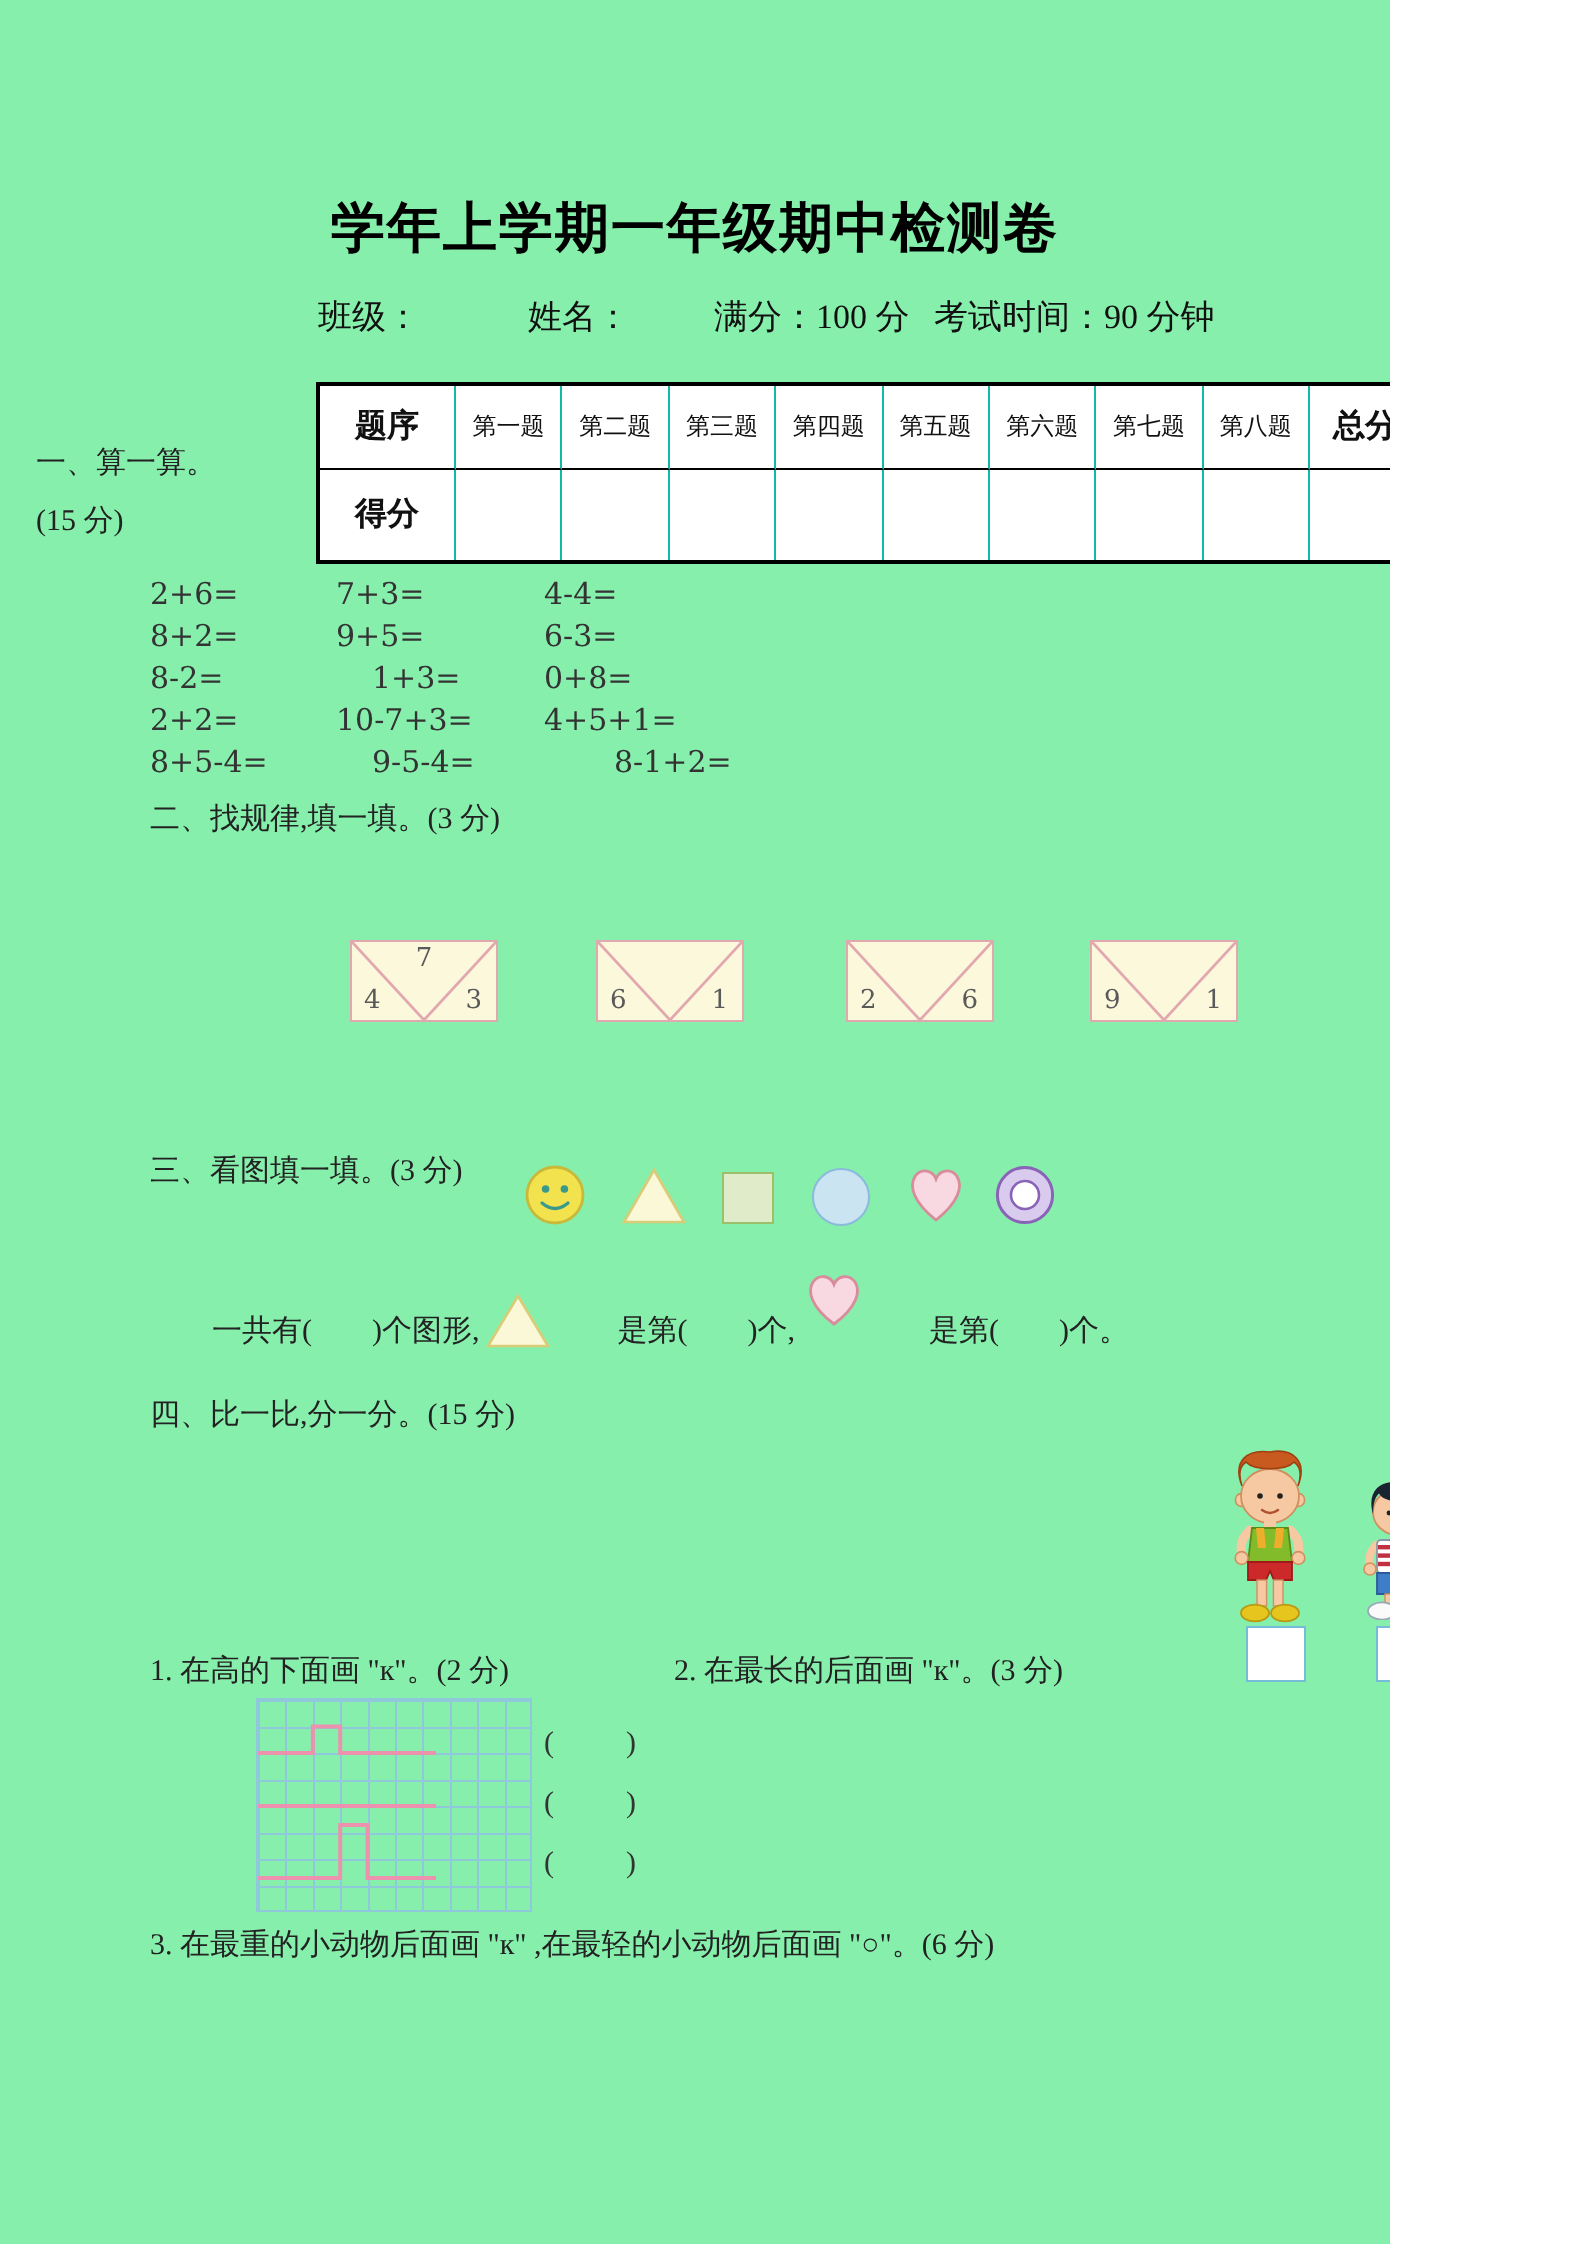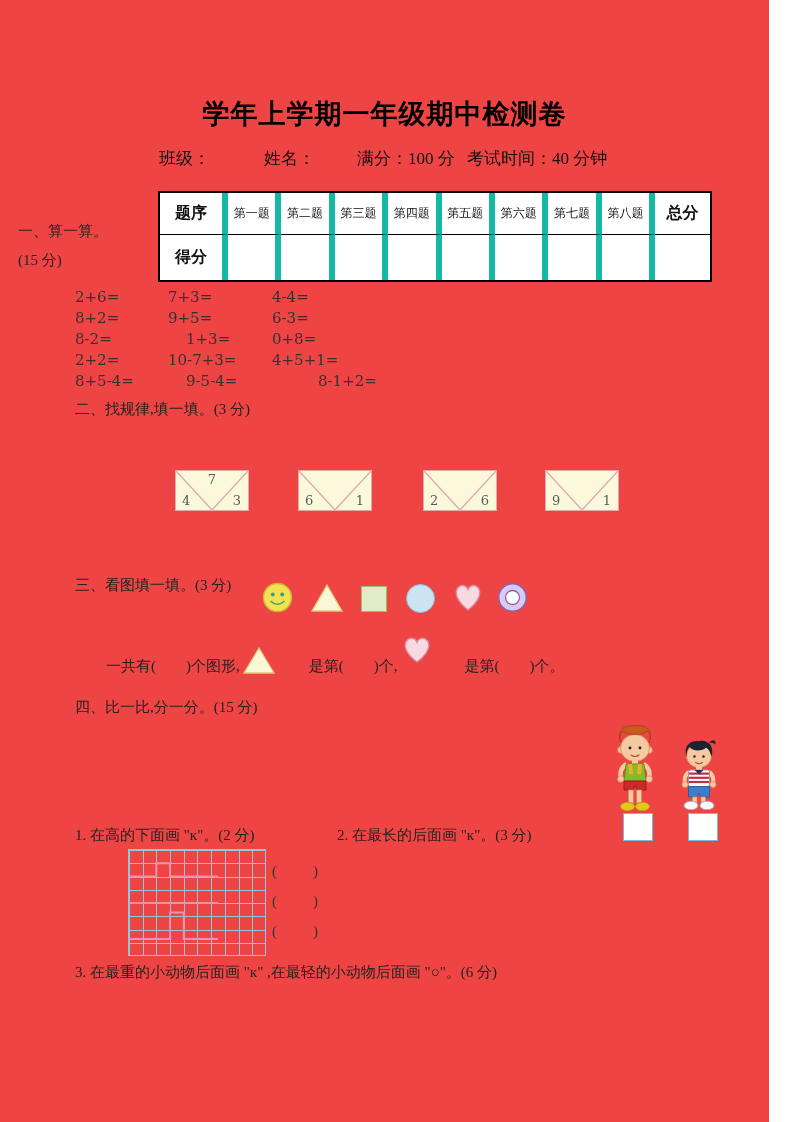--- a/index.html
+++ b/index.html
@@ -1,18 +1,18 @@
 <!DOCTYPE html>
 <html><head>
 <meta charset="utf-8">
 <style>
   * { margin:0; padding:0; box-sizing:border-box; }
   html,body { background:#ffffff; }
   .page {
-    position:relative; width:769px; height:1122px; background:#ef4444;
+    position:relative; width:695px; height:1122px; background:#86efac;
     font-family:"Liberation Serif","DejaVu Serif",serif; color:#222;
     overflow:hidden;
     padding-left:12px;
   }
   .abs { position:absolute; }
 
   
   .title {
     position:absolute; left:0; top:96px; width:100%; text-align:center;
     font-family:"Liberation Sans","DejaVu Sans",sans-serif;
@@ -22,21 +22,21 @@
 
   
   .score-table {
     position:absolute; left:158px; top:191px; width:554px;
     display:grid;
     grid-template-columns:68px repeat(8,53.4px) 1fr;
     grid-template-rows:42px 45px;
     border:2px solid #000; background:#fff;
   }
   .score-table .cell {
-    border-right:6px solid #14b8a6; border-bottom:1px solid #000;
+    border-right:1px solid #14b8a6; border-bottom:1px solid #000;
     display:flex; align-items:center; justify-content:center;
     font-size:12px; color:#111; white-space:nowrap;
   }
   .score-table .cell:nth-child(10n) { border-right:none; }
   .score-table .cell:nth-child(n+11) { border-bottom:none;text-align:right; }
   .score-table .hd {
     font-family:"Liberation Sans","DejaVu Sans",sans-serif;
     font-weight:700; font-size:16px;
   }
 
@@ -91,21 +91,21 @@
 </head>
 <body>
 
 <div class="page">
 
   <div class="title">学年上学期一年级期中检测卷</div>
   <div class="info-line">
     <span style="left:120px">班级：</span>
     <span style="left:225px">姓名：</span>
     <span style="left:318px">满分：100 分</span>
-    <span style="left:428px">考试时间：40 分钟</span>
+    <span style="left:428px">考试时间：90 分钟</span>
   </div>
 
   <div class="score-table">
     <div class="cell hd">题序</div>
     <div class="cell">第一题</div>
     <div class="cell">第二题</div>
     <div class="cell">第三题</div>
     <div class="cell">第四题</div>
     <div class="cell">第五题</div>
     <div class="cell">第六题</div>
@@ -134,21 +134,21 @@
   <span class="eq" style="left:168px; top:309px">9+5=</span>
   <span class="eq" style="left:272px; top:309px">6-3=</span>
   <span class="eq" style="left:75px;  top:330px">8-2=</span>
   <span class="eq" style="left:186px; top:330px">1+3=</span>
   <span class="eq" style="left:272px; top:330px">0+8=</span>
   <span class="eq" style="left:75px;  top:351px">2+2=</span>
   <span class="eq" style="left:168px; top:351px">10-7+3=</span>
   <span class="eq" style="left:272px; top:351px">4+5+1=</span>
   <span class="eq" style="left:75px;  top:372px">8+5-4=</span>
   <span class="eq" style="left:186px; top:372px">9-5-4=</span>
-  <span class="eq" style="left:318px; top:372px">8-1+2=</span>
+  <span class="eq" style="left:307px; top:372px">8-1+2=</span>
 
   <div class="sec-label" style="left:75px; top:400px">二、找规律,填一填。(3 分)</div>
 
   <div class="env" style="left:175px">
     <svg width="72" height="39" viewBox="0 0 72 39">
       <line x1="0" y1="0" x2="36" y2="39" stroke="#E2A8B0" stroke-width="1.4"></line>
       <line x1="72" y1="0" x2="36" y2="39" stroke="#E2A8B0" stroke-width="1.4"></line>
     </svg>
     <span class="n-top">7</span>
     <span class="n-left">4</span>

